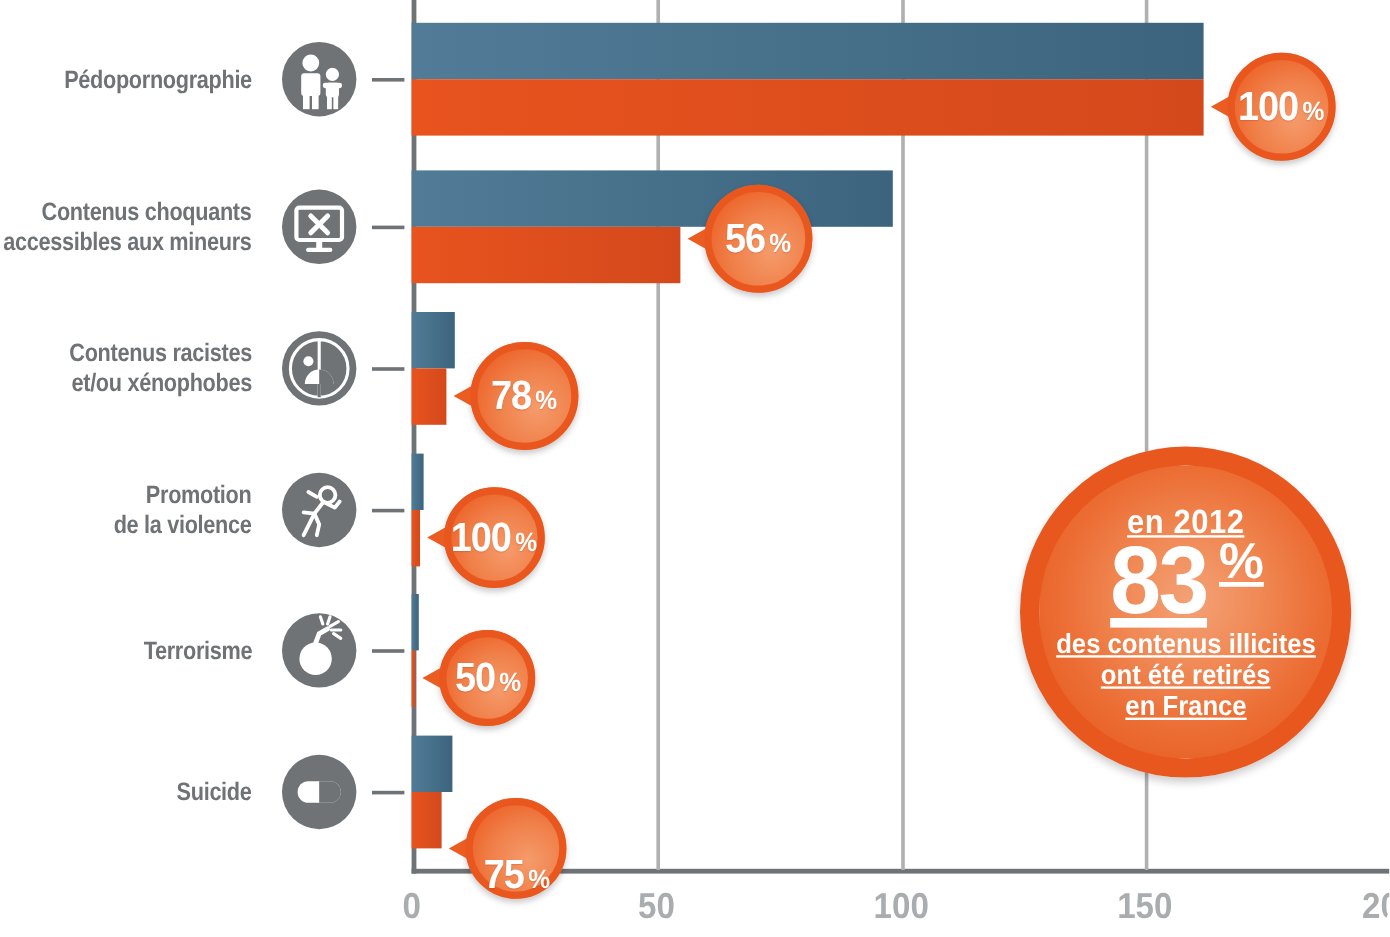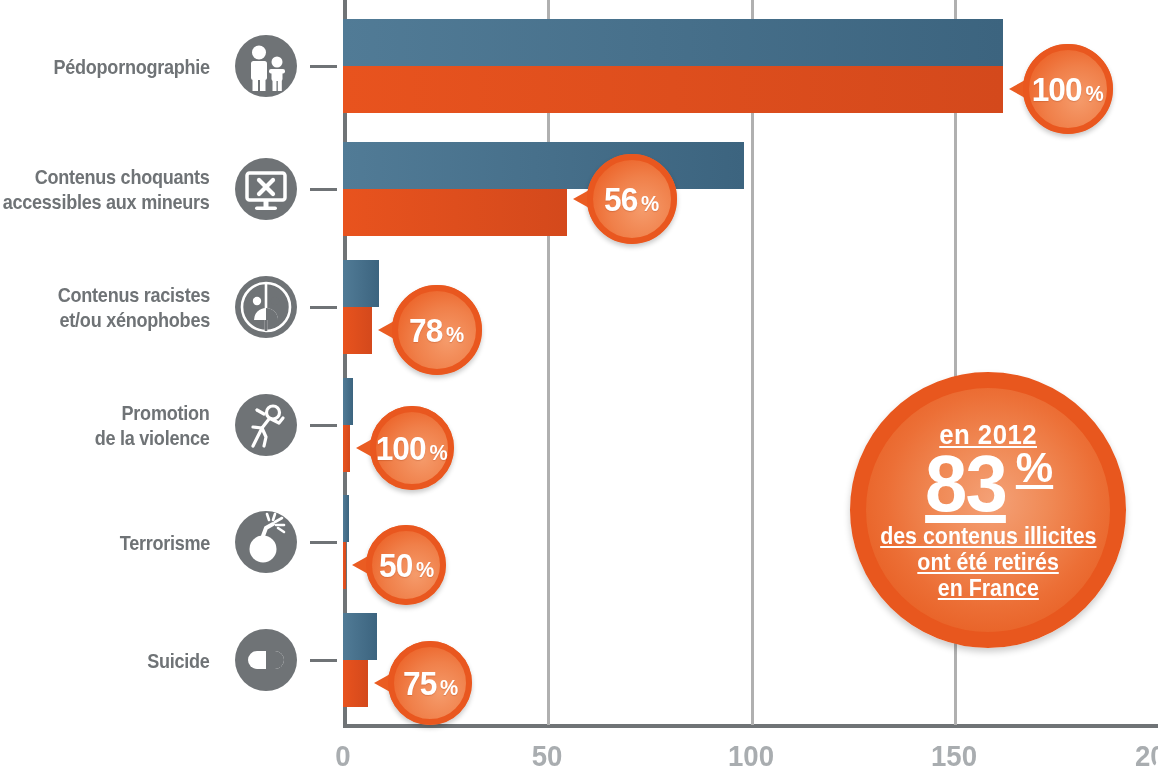--- a/index.html
+++ b/index.html
@@ -343,21 +343,21 @@
           </div>
         </div>
         <div class="bubble" style="width: 80px; height: 80px; left: 23.26px; top: 525px;">
           <div class="tail"></div>
           <div class="ring"></div>
           <div class="txt">
             <span class="num">50</span>
             <span class="pct">%</span>
           </div>
         </div>
-        <div class="bubble" style="width: 84px; height: 84px; left: 45.265px; top: 641px;">
+        <div class="bubble" style="width: 84px; height: 84px; left: 45.265px; top: 665px; align-items: flex-end;">
           <div class="tail"></div>
           <div class="ring"></div>
           <div class="txt">
             <span class="num">75</span>
             <span class="pct">%</span>
           </div>
         </div>
       </div>
   </div>
 

